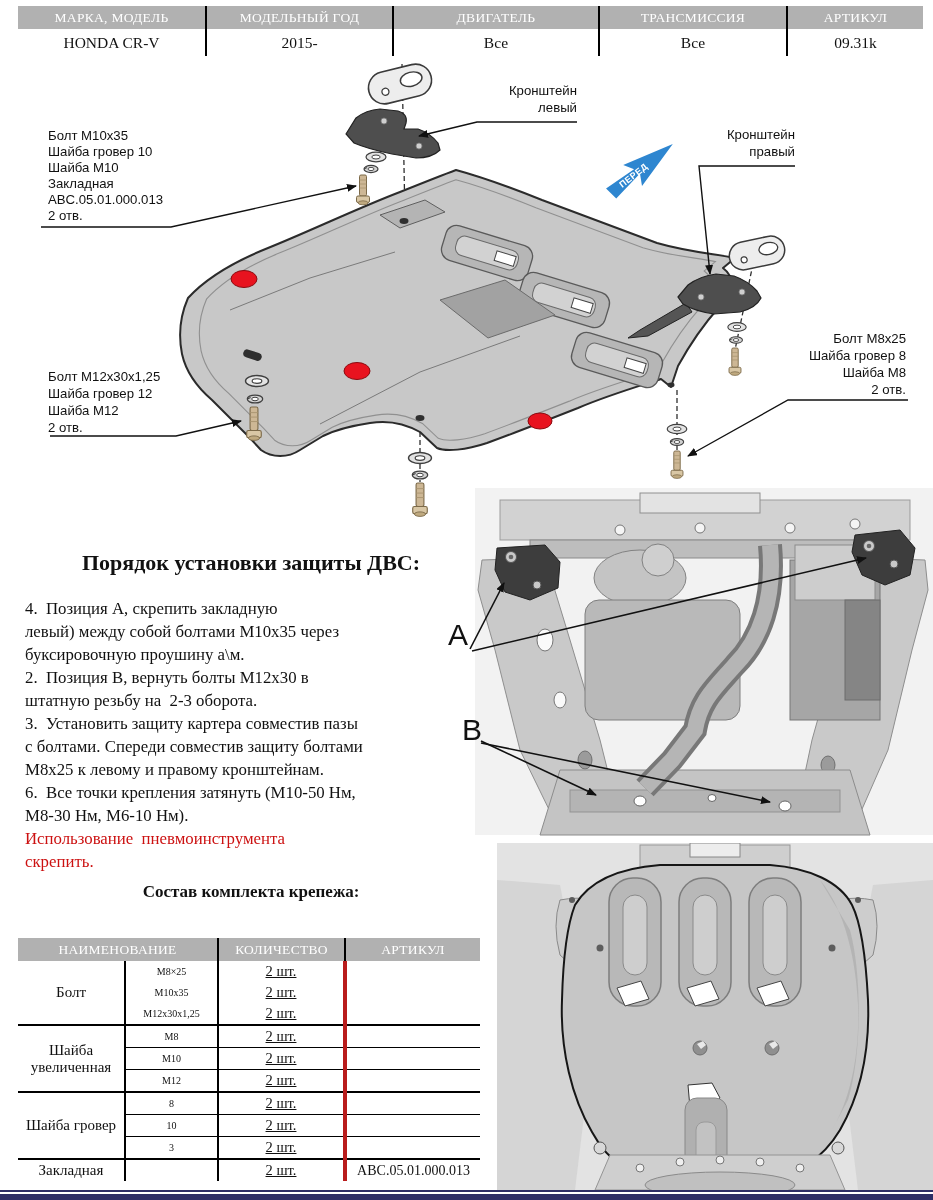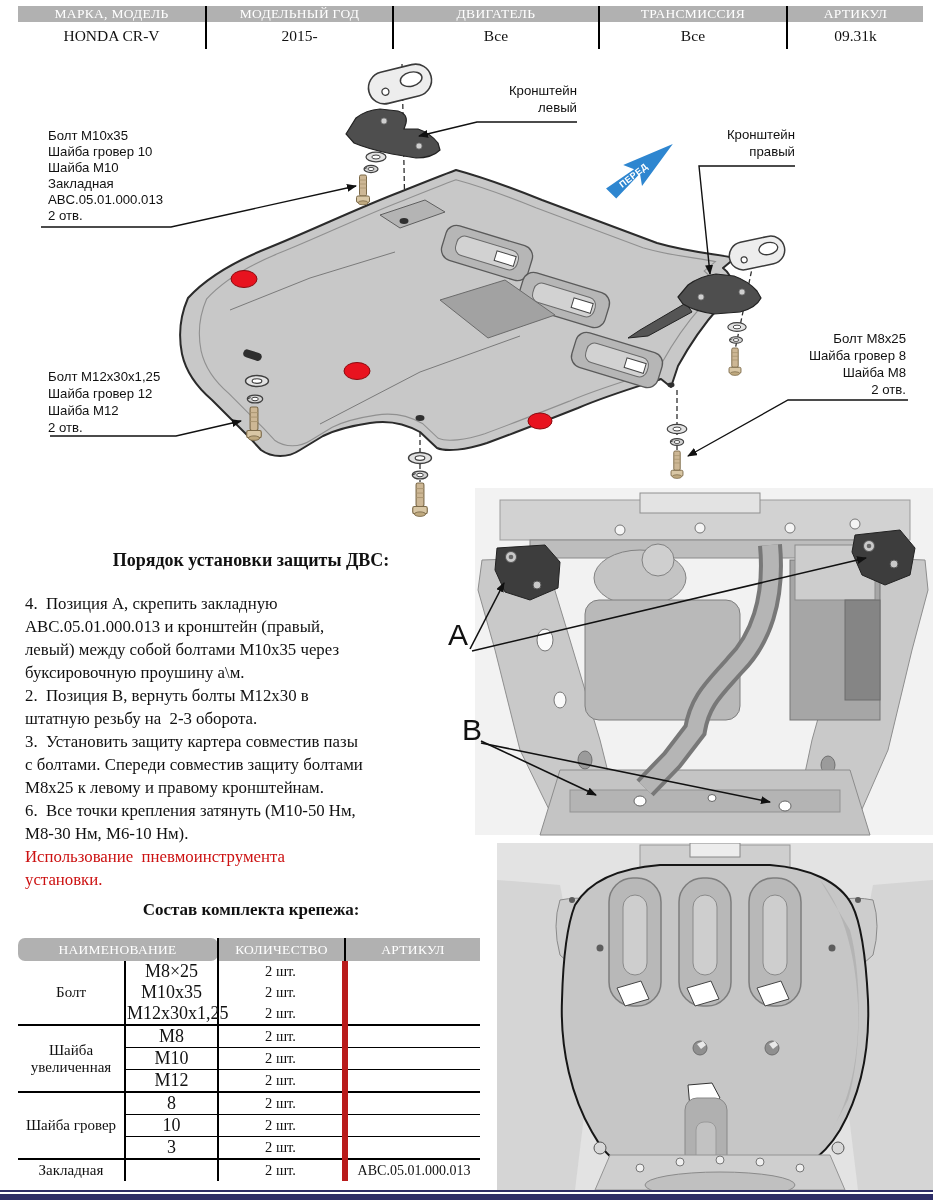--- a/index.html
+++ b/index.html
@@ -9,44 +9,44 @@
   }
   
   .spec-table{position:absolute;left:18px;top:6px;display:flex;}
   .spec-col{border-right:2px solid #000;}
   .spec-col:last-child{border-right:none;}
   .spec-col:nth-child(1){width:187px;}
   .spec-col:nth-child(2){width:185px;font-family:Liberation Serif, serif;}
   .spec-col:nth-child(3){width:204px;}
   .spec-col:nth-child(4){width:186px;}
   .spec-col:nth-child(5){width:135px;}
-  .spec-h{height:16px;background:#b1b1b1;color:#fff;font-size:13.5px;
+  .spec-h{height:23px;background:#b1b1b1;color:#fff;font-size:13.5px;
           display:flex;align-items:center;justify-content:center;letter-spacing:.3px;}
   .spec-v{height:27px;font-size:15.5px;display:flex;align-items:center;justify-content:center;}
   
   .diagram-svg{position:absolute;left:0;top:58px;}
   .dlabel{font-family:"Liberation Sans","DejaVu Sans",sans-serif;font-size:13.2px;fill:#111;}
   .dirlabel{font-family:"Liberation Sans","DejaVu Sans",sans-serif;font-size:9px;fill:#fff;font-weight:bold;letter-spacing:.5px;}
   .photolabel{font-family:"Liberation Sans","DejaVu Sans",sans-serif;font-size:30px;fill:#111;}
   
   .instr{position:absolute;left:25px;top:550px;width:452px;}
-  .instr-title{font-size:18px;font-weight:bold;text-align:center;margin-bottom:21px;}
+  .instr-title{font-size:22px;font-weight:bold;text-align:center;margin-bottom:21px;}
   .iline{font-size:16.8px;line-height:23px;white-space:pre;}
   .iline.warn{color:#cc1111;}
   .kit-title{font-size:17px;font-weight:bold;text-align:center;margin-top:9px;}
   
   .parts-wrap{position:absolute;left:18px;top:938px;}
   table.parts{border-collapse:collapse;table-layout:fixed;width:462px;}
   .parts th{background:#b1b1b1;color:#fff;font-weight:normal;font-size:13.5px;height:23px;padding:0;letter-spacing:.3px;}
-  .parts th.h-name{border-right:2px solid #000;border-radius:7px;}
+  .parts th.h-name{border-right:2px solid #000;}
   .parts th.h-qty{border-right:2px solid #000;}
   .parts td{height:21px;text-align:center;font-size:14.5px;padding:0 1px;}
   .parts td.c-name{border-right:2px solid #000;font-size:15px;white-space:normal;line-height:1.12;}
-  .parts td.c-size{border-right:2px solid #000;font-size:18px;white-space:nowrap;}
-  .parts td.c-qty{border-right:6px solid #b91c1c;}
+  .parts td.c-size{border-right:2px solid #000;font-size:10px;white-space:nowrap;}
+  .parts td.c-qty{border-right:4px solid #b91c1c;text-decoration:underline;}
   .parts td.c-art{font-size:14px;white-space:nowrap;}
   .parts td.gtop{border-top:2px solid #000;}
   .parts td.itop{border-top:1.5px solid #000;}
   
   .photo1-svg{position:absolute;left:440px;top:485px;}
   .photo2-svg{position:absolute;left:497px;top:843px;}
   
   .footer-line{position:absolute;left:0;top:1190px;width:933px;height:2px;background:#2d2d66;}
   .footer-band{position:absolute;left:0;top:1194px;width:933px;height:6px;background:#2d2d66;}
 </style>
@@ -237,32 +237,31 @@
     <text class="dlabel" x="906" y="343">Болт М8х25</text>
     <text class="dlabel" x="906" y="360">Шайба гровер 8</text>
     <text class="dlabel" x="906" y="377">Шайба М8</text>
     <text class="dlabel" x="906" y="394">2 отв.</text>
   </g>
 </svg>
 
 <div class="instr">
   <div class="instr-title">Порядок установки защиты ДВС:</div>
   <div class="iline">4.  Позиция А, скрепить закладную</div>
-  <div class="iline">ABC.05.01.000.013 и кронштейн (правый,</div>
   <div class="iline">левый) между собой болтами М10х35 через</div>
   <div class="iline">буксировочную проушину а\м.</div>
   <div class="iline">2.  Позиция В, вернуть болты М12х30 в</div>
   <div class="iline">штатную резьбу на  2-3 оборота.</div>
   <div class="iline">3.  Установить защиту картера совместив пазы</div>
   <div class="iline">с болтами. Спереди совместив защиту болтами</div>
   <div class="iline">М8х25 к левому и правому кронштейнам.</div>
   <div class="iline">6.  Все точки крепления затянуть (М10-50 Нм,</div>
   <div class="iline">М8-30 Нм, М6-10 Нм).</div>
   <div class="iline warn">Использование  пневмоинструмента</div>
-  <div class="iline warn">установки.</div>
+  <div class="iline warn">скрепить.</div>
   <div class="kit-title">Состав комплекта крепежа:</div>
 </div>
 
 <div class="parts-wrap">
   <table class="parts">
     <colgroup>
         <col style="width:107px">
         <col style="width:93px">
         <col style="width:127px">
         <col style="width:135px">

